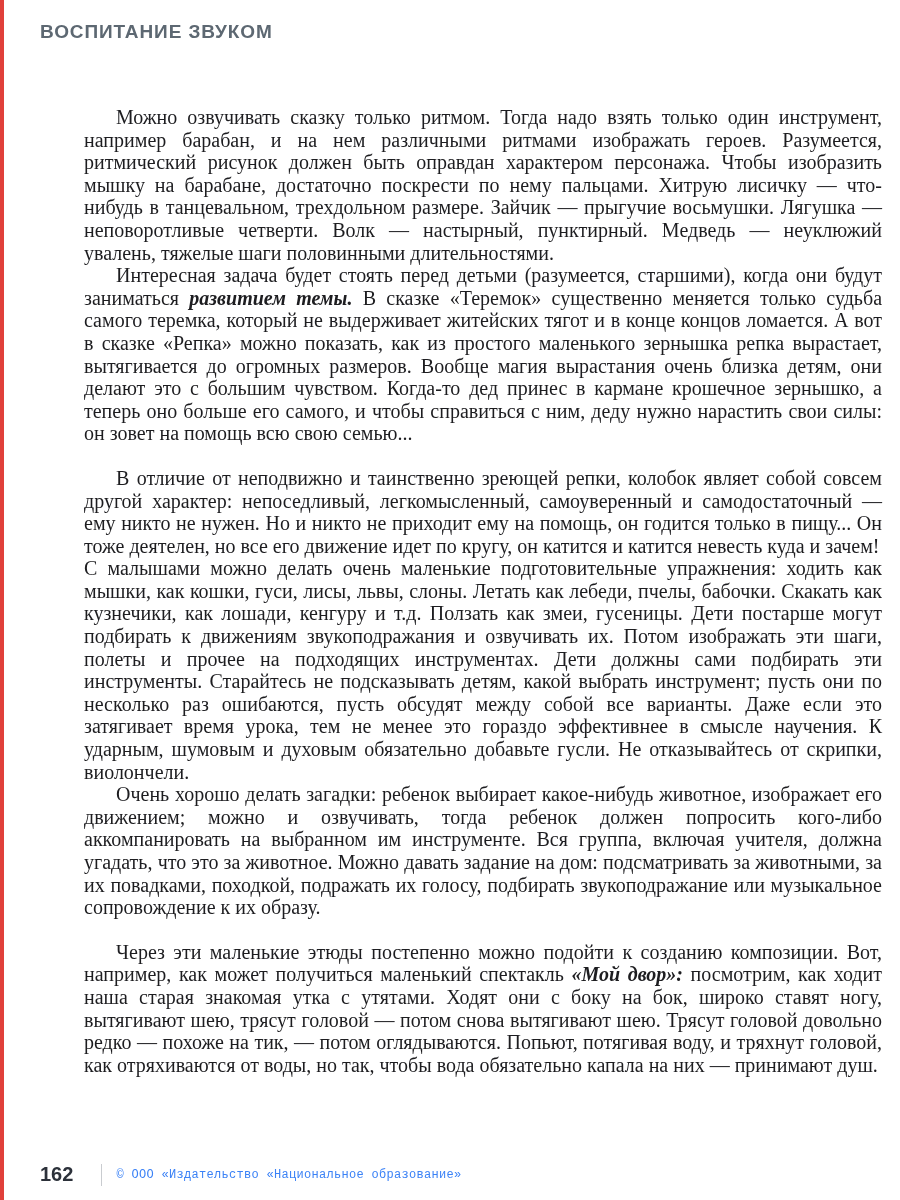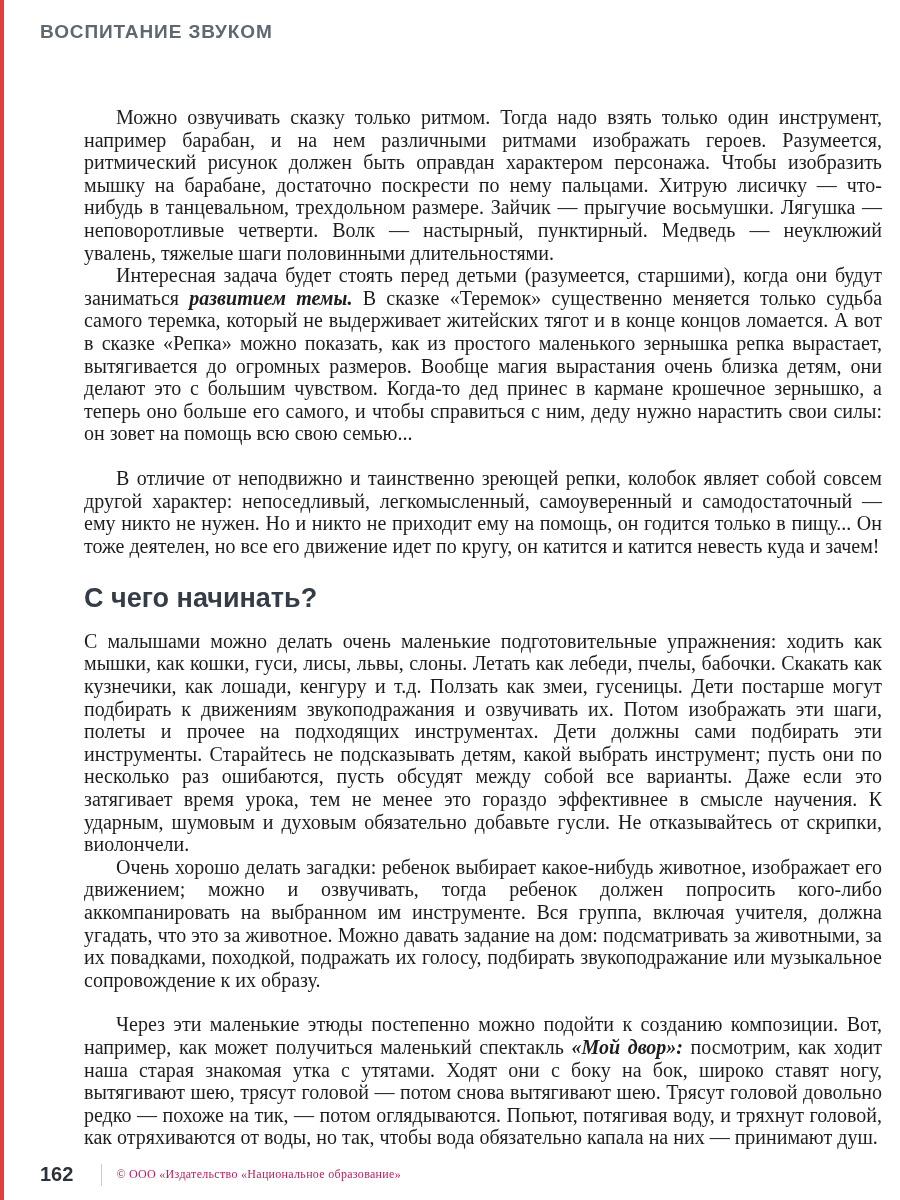--- a/index.html
+++ b/index.html
@@ -57,43 +57,42 @@
     font-family: "Liberation Sans", sans-serif;
     font-size: 20px; font-weight: bold;
     color: #2c313a;
   }
   .footer .divider {
     width: 1px; height: 22px;
     background: #c9ccd0;
     margin: 0 14px 0 28px;
   }
   .footer .copyright {
-    font-family: Liberation Serif, serif;
+    font-family: Liberation Mono, monospace;
     font-size: 12px;
-    color: #be185d;
+    color: #3b82f6;
     letter-spacing: 0.3px;
   }
 </style>
 </head>
 <body>
 
 <div class="edge-accent"></div>
 
 <div class="running-header">ВОСПИТАНИЕ ЗВУКОМ</div>
 
 <div class="content">
 
   <p><span>Можно озвучивать сказку только ритмом. Тогда надо взять только один инструмент, например барабан, и на нем различными ритмами изображать героев. Разумеется, ритмический рисунок должен быть оправдан характером персонажа. Чтобы изобразить мышку на барабане, достаточно поскрести по нему пальцами. Хитрую лисичку — что-нибудь в танцевальном, трехдольном размере. Зайчик — прыгучие восьмушки. Лягушка — неповоротливые четверти. Волк — настырный, пунктирный. Медведь — неуклюжий увалень, тяжелые шаги половинными длительностями.</span></p>
 
 
   <p><span>Интересная задача будет стоять перед детьми (разумеется, старшими), когда они будут заниматься </span><span class="em">развитием темы.</span><span> В сказке «Теремок» существенно меняется только судьба самого теремка, который не выдерживает житейских тягот и в конце концов ломается. А вот в сказке «Репка» можно показать, как из простого маленького зернышка репка вырастает, вытягивается до огромных размеров. Вообще магия вырастания очень близка детям, они делают это с большим чувством. Когда-то дед принес в кармане крошечное зернышко, а теперь оно больше его самого, и чтобы справиться с ним, деду нужно нарастить свои силы: он зовет на помощь всю свою семью...</span></p>
 
   <p class="gap-before"><span>В отличие от неподвижно и таинственно зреющей репки, колобок являет собой совсем другой характер: непоседливый, легкомысленный, самоуверенный и самодостаточный — ему никто не нужен. Но и никто не приходит ему на помощь, он годится только в пищу... Он тоже деятелен, но все его движение идет по кругу, он катится и катится невесть куда и зачем!</span></p>
 
-  <h2 class="section-heading">С чего начинать?</h2>
 
   <p class="no-indent"><span>С малышами можно делать очень маленькие подготовительные упражнения: ходить как мышки, как кошки, гуси, лисы, львы, слоны. Летать как лебеди, пчелы, бабочки. Скакать как кузнечики, как лошади, кенгуру и т.д. Ползать как змеи, гусеницы. Дети постарше могут подбирать к движениям звукоподражания и озвучивать их. Потом изображать эти шаги, полеты и прочее на подходящих инструментах. Дети должны сами подбирать эти инструменты. Старайтесь не подсказывать детям, какой выбрать инструмент; пусть они по несколько раз ошибаются, пусть обсудят между собой все варианты. Даже если это затягивает время урока, тем не менее это гораздо эффективнее в смысле научения. К ударным, шумовым и духовым обязательно добавьте гусли. Не отказывайтесь от скрипки, виолончели.</span></p>
 
   <p><span>Очень хорошо делать загадки: ребенок выбирает какое-нибудь животное, изображает его движением; можно и озвучивать, тогда ребенок должен попросить кого-либо аккомпанировать на выбранном им инструменте. Вся группа, включая учителя, должна угадать, что это за животное. Можно давать задание на дом: подсматривать за животными, за их повадками, походкой, подражать их голосу, подбирать звукоподражание или музыкальное сопровождение к их образу.</span></p>
 
   <p class="gap-before"><span>Через эти маленькие этюды постепенно можно подойти к созданию композиции. Вот, например, как может получиться маленький спектакль </span><span class="em">«Мой двор»:</span><span> посмотрим, как ходит наша старая знакомая утка с утятами. Ходят они с боку на бок, широко ставят ногу, вытягивают шею, трясут головой — потом снова вытягивают шею. Трясут головой довольно редко — похоже на тик, — потом оглядываются. Попьют, потягивая воду, и тряхнут головой, как отряхиваются от воды, но так, чтобы вода обязательно капала на них — принимают душ.</span></p>
 
 </div>
 
 <div class="footer">

